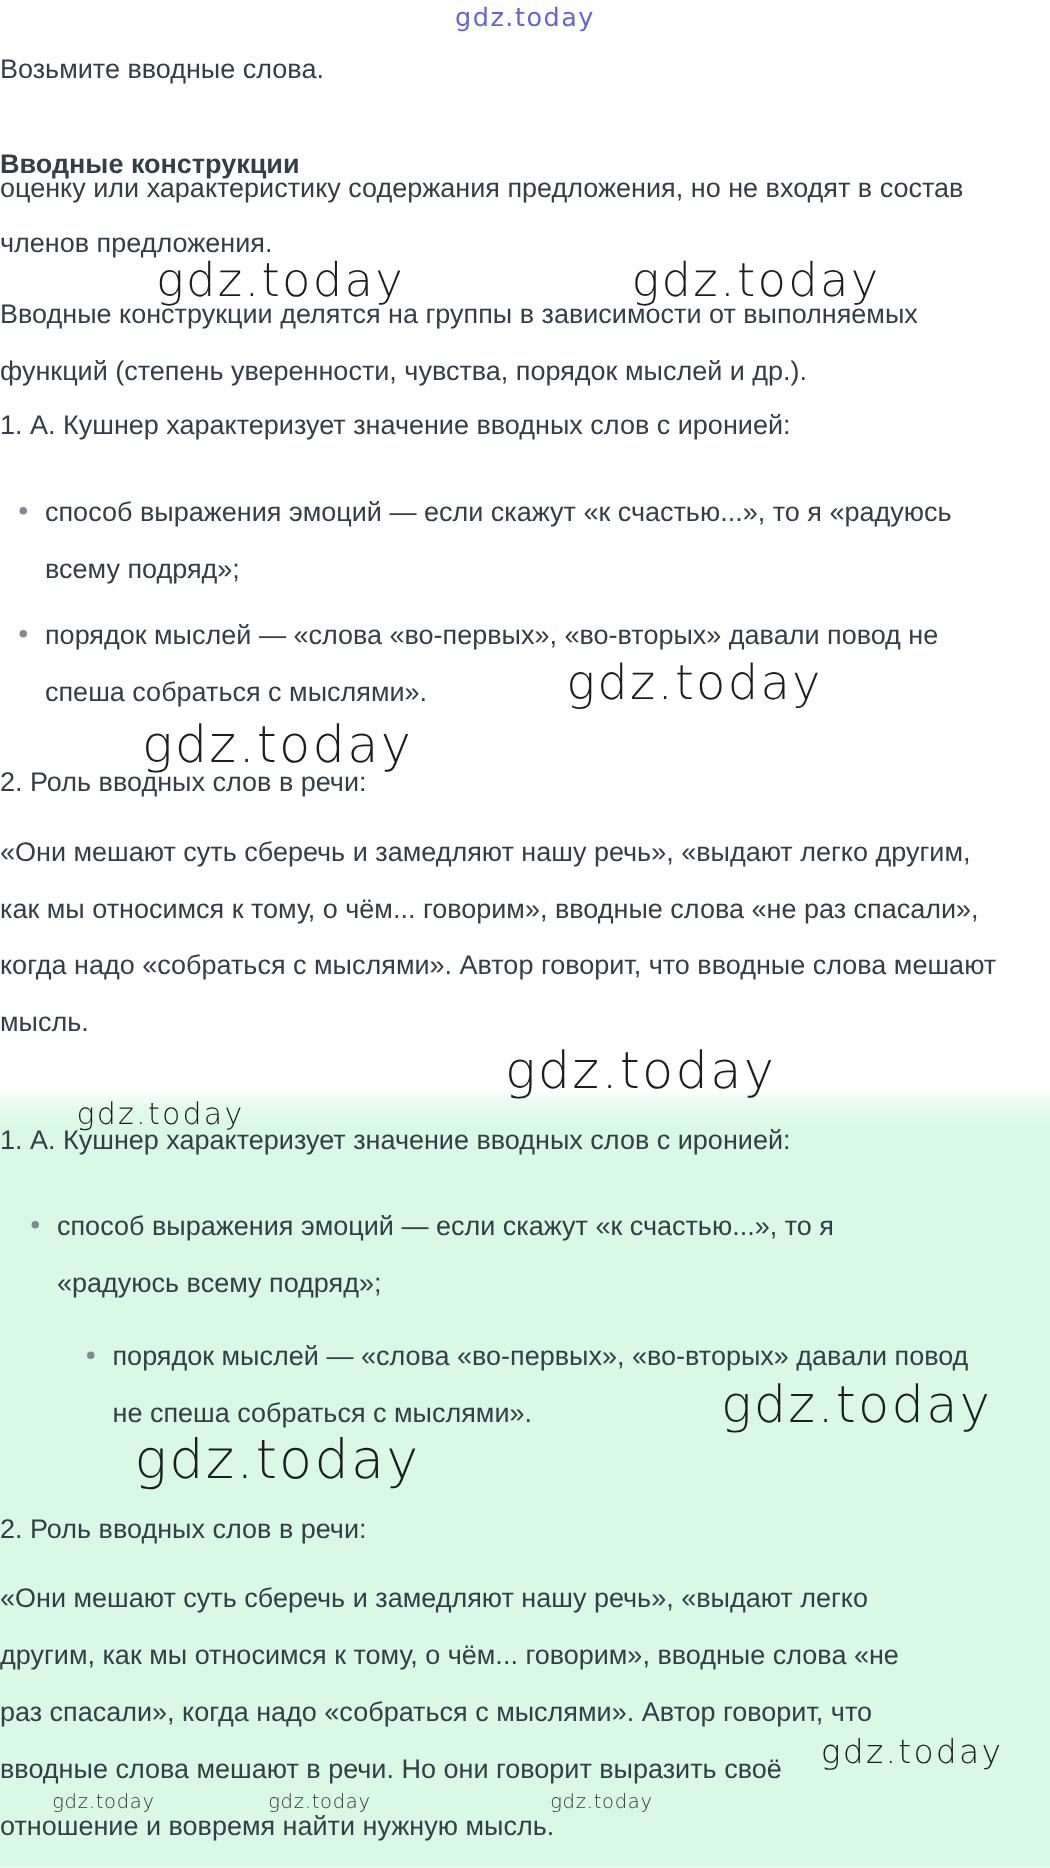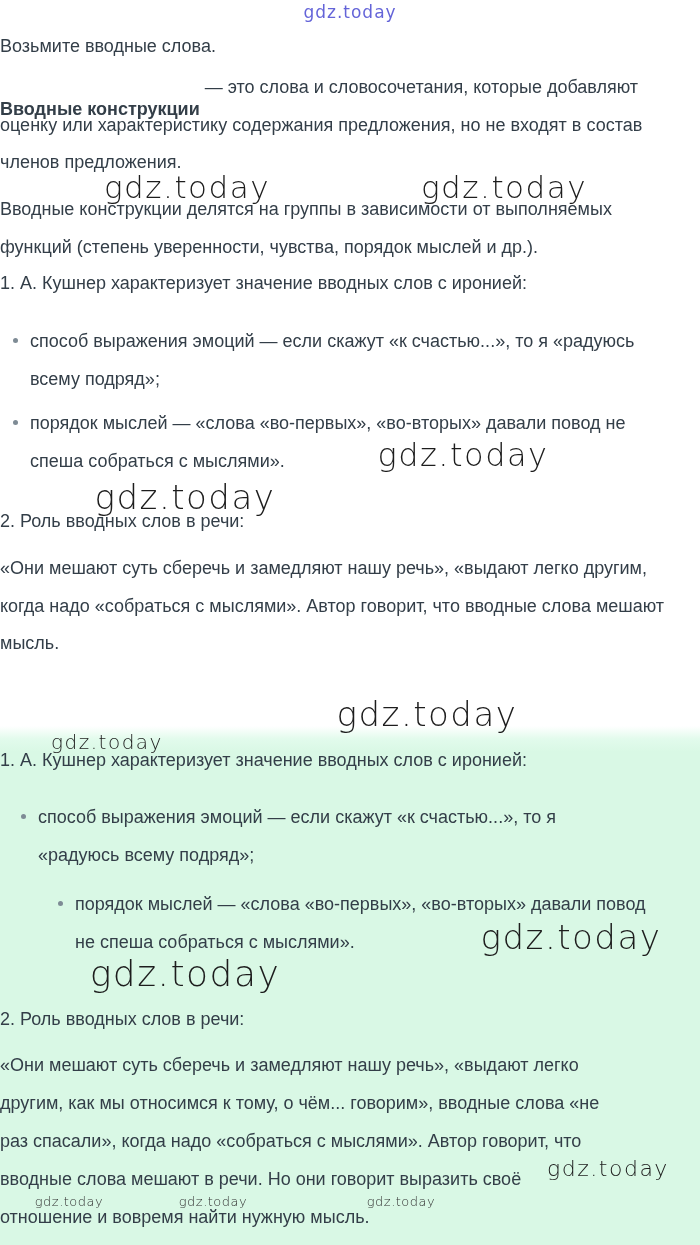--- a/index.html
+++ b/index.html
@@ -36,21 +36,21 @@
 </head>
 <body>
 
 <div id="page">
   <div id="green-bg"></div>
   <div id="sec-white">
       <div class="block p" style="top: 28px;">
         <div class="line"><span>Возьмите вводные слова.</span></div>
       </div>
       <div class="block p" style="top: 69px;">
-        <div class="line"><span class="b">Вводные конструкции</span><span> — это слова и словосочетания, которые добавляют</span></div>
+        <div class="line"><span class="b">Вводные конструкции</span></div>
         <div class="line"><span>оценку или характеристику содержания предложения, но не входят в состав</span></div>
         <div class="line"><span>членов предложения.</span></div>
       </div>
       <div class="block p" style="top: 191px; text-align: right;">
         <div class="line"><span>Вводные конструкции делятся на группы в зависимости от выполняемых</span></div>
         <div class="line"><span>функций (степень уверенности, чувства, порядок мыслей и др.).</span></div>
       </div>
       <div class="block p" style="top: 265px;">
         <div class="line"><span>1. А. Кушнер характеризует значение вводных слов с иронией:</span></div>
       </div>
@@ -62,20 +62,21 @@
       <div class="block li" style="top: 405px;">
         <span class="bullet"></span>
         <div class="line"><span>порядок мыслей — «слова «во-первых», «во-вторых» давали повод не</span></div>
         <div class="line"><span>спеша собраться с мыслями».</span></div>
       </div>
       <div class="block p" style="top: 503px;">
         <div class="line"><span>2. Роль вводных слов в речи:</span></div>
       </div>
       <div class="block p" style="top: 550px;">
         <div class="line"><span>«Они мешают суть сберечь и замедляют нашу речь», «выдают легко другим,</span></div>
+        <div class="line"><span>как мы относимся к тому, о чём... говорим», вводные слова «не раз спасали»,</span></div>
         <div class="line"><span>когда надо «собраться с мыслями». Автор говорит, что вводные слова мешают</span></div>
         <div class="line"><span>мысль.</span></div>
       </div>
     </div>
   <div id="sec-green">
       <div class="block p" style="top: 741px;">
         <div class="line"><span>1. А. Кушнер характеризует значение вводных слов с иронией:</span></div>
       </div>
       <div class="block li" style="top: 798px;">
         <span class="bullet"></span>

